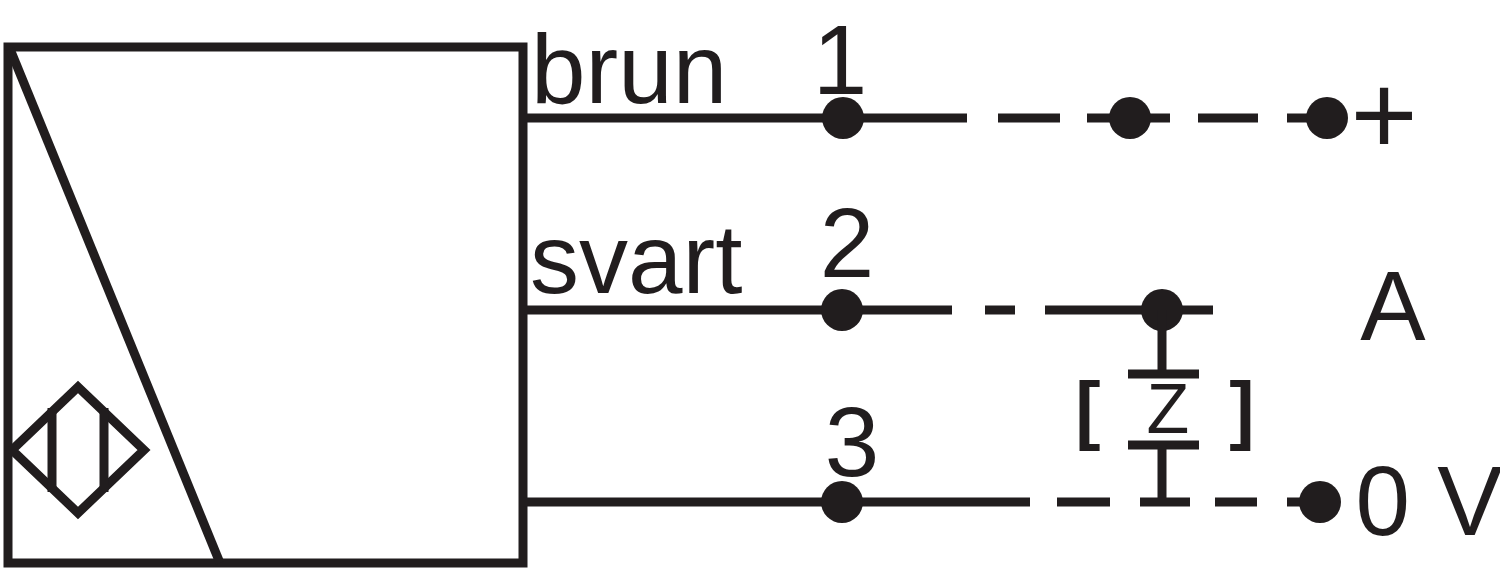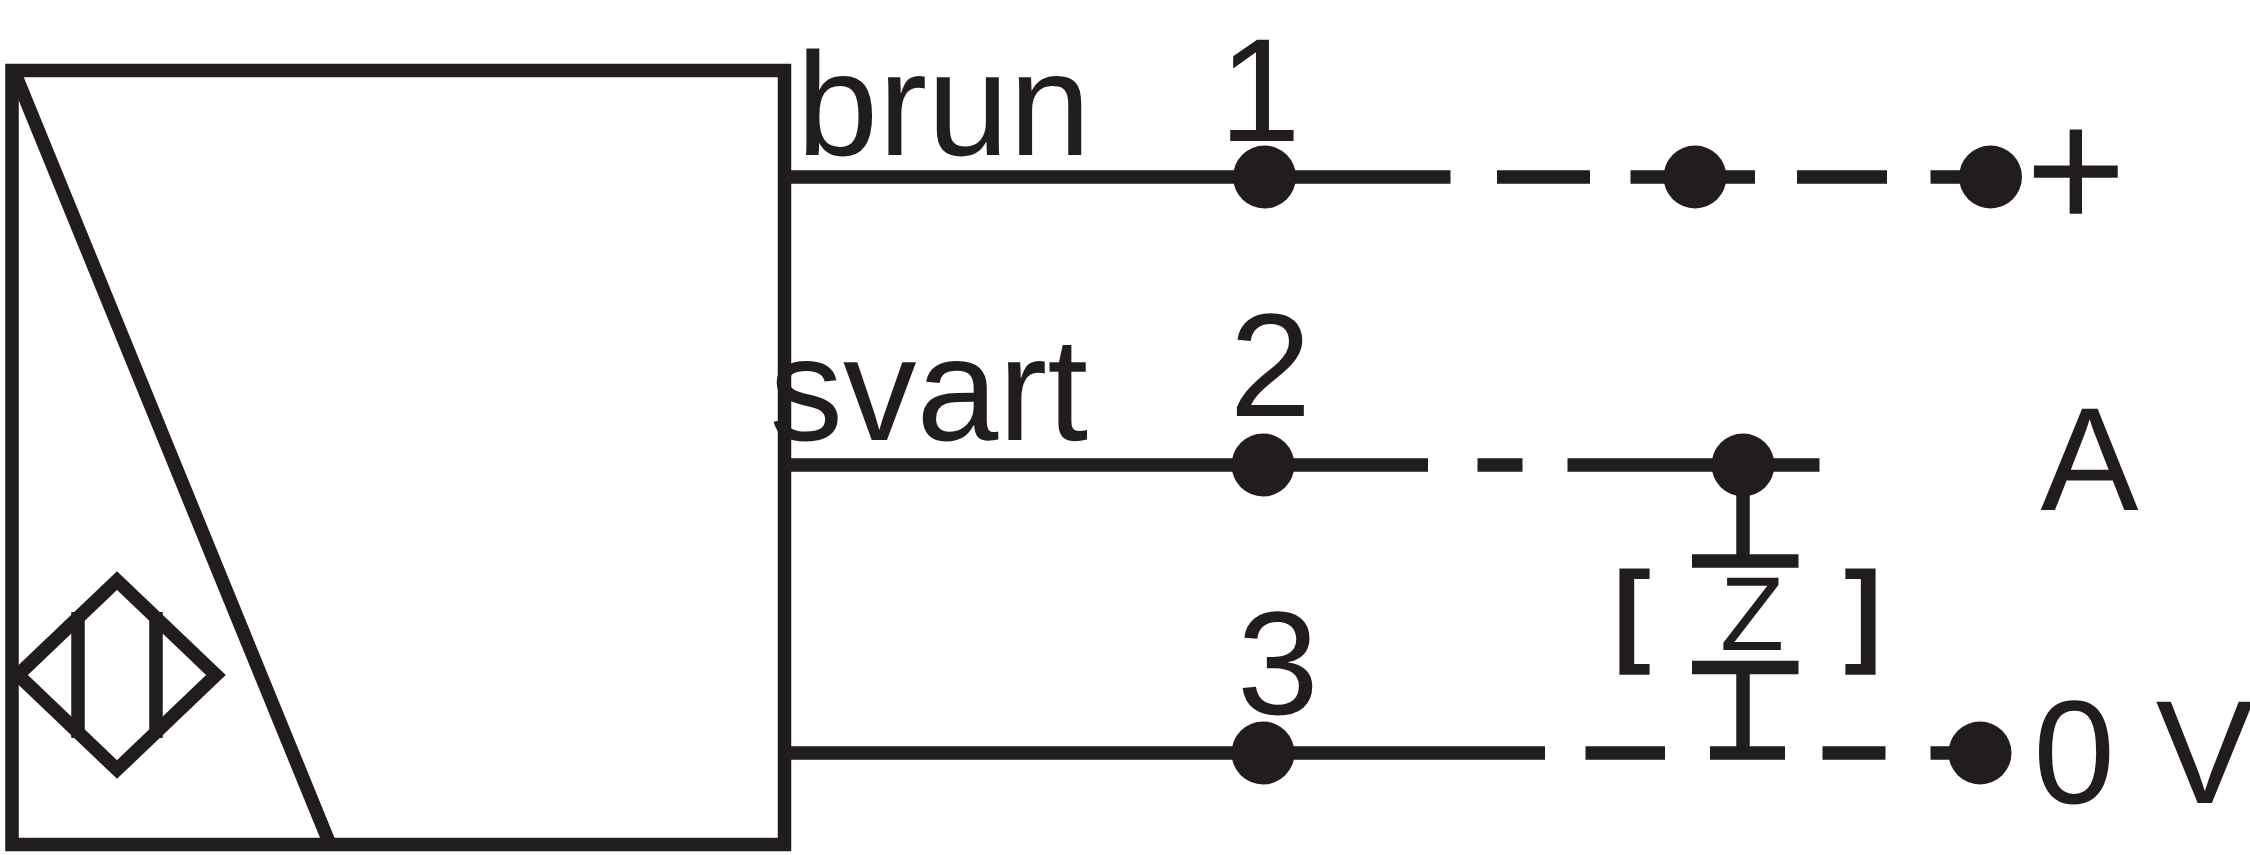--- a/index.html
+++ b/index.html
@@ -96,21 +96,21 @@
       <line x1="1057" y1="502" x2="1110" y2="502"></line>
       <line x1="1140" y1="502" x2="1190" y2="502"></line>
       <line x1="1215" y1="502" x2="1257" y2="502"></line>
       <line x1="1287" y1="502" x2="1322" y2="502"></line>
       <circle cx="842" cy="502" r="21" fill="#211d1e" stroke="none"></circle>
       <circle cx="1320" cy="502" r="21" fill="#211d1e" stroke="none"></circle>
     </g>
   </svg>
 
   <span class="lbl wire-name" style="left:531px; top:20px;">brun</span>
-  <span class="lbl wire-name" style="left:513px; top:210px;text-align:center;">svart</span>
+  <span class="lbl wire-name" style="left:530px; top:210px;text-align:center;">svart</span>
 
   <span class="lbl pin-num" style="left:840px; top:60px;">1</span>
   <span class="lbl pin-num" style="left:847px; top:243px;">2</span>
   <span class="lbl pin-num" style="left:852px; top:442px;">3</span>
 
   <span class="lbl terminal-plus" style="left:1384px; top:114px;">+</span>
   <span class="lbl terminal" style="left:1393px; top:306px;">A</span>
   <span class="lbl terminal" style="left:1429px; top:501px;">0 V</span>
 
   <span class="lbl load-bracket" style="left:1088px; top:409px;">[</span>

